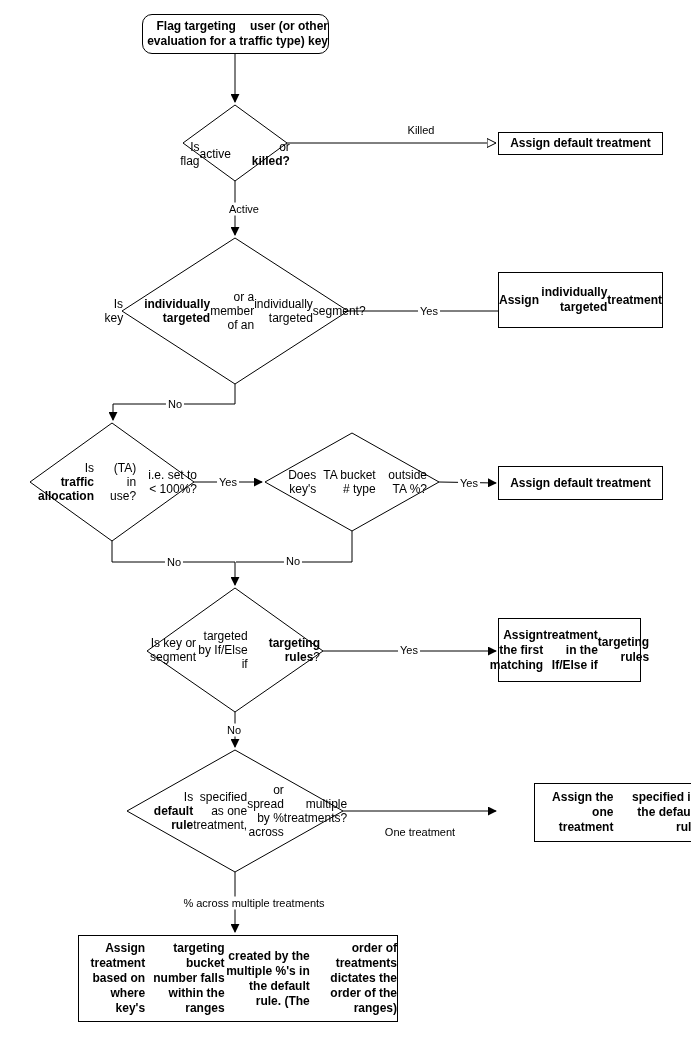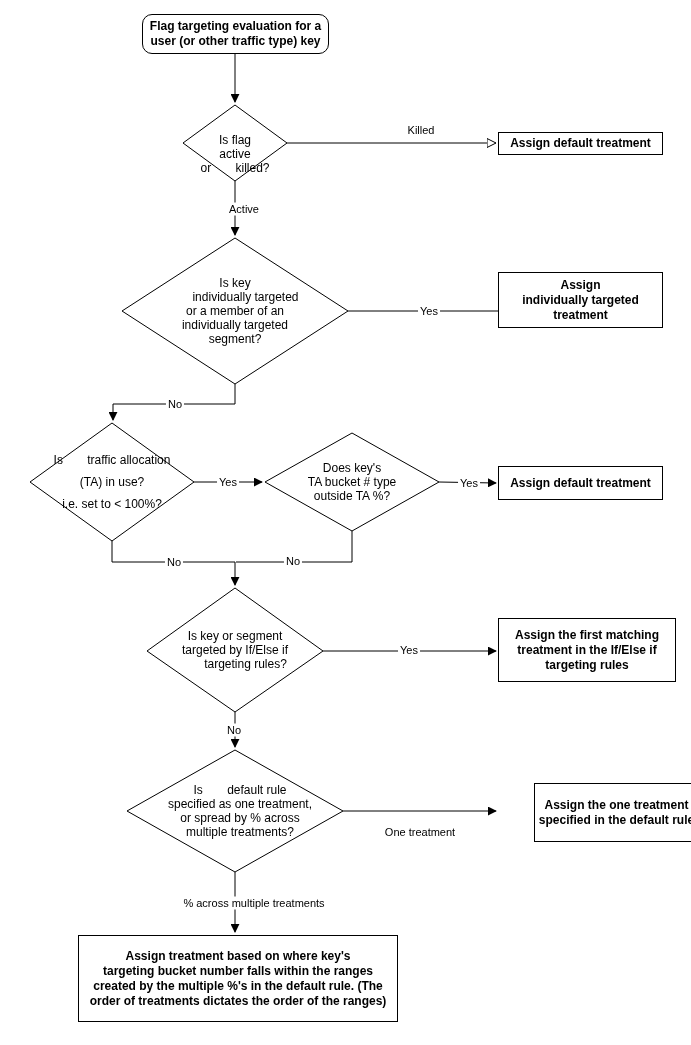--- a/index.html
+++ b/index.html
@@ -8,32 +8,32 @@
     background:var(--background,#ffffff);
     font-family:"Liberation Sans", sans-serif;
     color:var(--text,#000000);
     overflow:hidden;
   }
   svg.wires { position:absolute; left:0; top:0; }
   svg polygon.shape { fill:#ffffff; stroke:var(--stroke,#000000); stroke-width:1; }
   svg path.wire { fill:none; stroke:var(--stroke,#000000); stroke-width:1; }
   .node {
     position:absolute; box-sizing:border-box;
-    display:flex; flex-direction:column; align-items:center; justify-content:center;
+    display:flex; align-items:center; justify-content:center;
     text-align:right; font-size:12px; line-height:14px;
   }
   .box {
     border:1px solid var(--stroke,#000000); background:#ffffff;
     font-weight:700; line-height:15px;
   }
   .terminal {
     border:1px solid var(--stroke,#000000); background:#ffffff;
     border-radius:10px; font-weight:700; line-height:15px;
   }
-  .b { font-weight:400;padding-left:21px; }
+  .b { font-weight:700;padding-left:21px; }
   .elabel {
     position:absolute; transform:translate(-50%,-50%);
     background:var(--background,#ffffff); color:var(--text,#000000);
     font-size:11px; line-height:13px; padding:0 2px; white-space:nowrap;
   }
 </style>
 </head>
 <body>
 
 <div class="canvas">
@@ -114,21 +114,21 @@
       <div><span>Assign default treatment</span></div>
     </div>
   <div class="node box" style="left:498px; top:272px; width:165px; height:56px;">
       <div><span>Assign</span></div>
       <div><span>individually targeted</span></div>
       <div><span>treatment</span></div>
     </div>
   <div class="node box" style="left:498px; top:466px; width:165px; height:34px;">
       <div><span>Assign default treatment</span></div>
     </div>
-  <div class="node box" style="left:498px; top:618px; width:178px; height:64px;">
+  <div class="node box" style="left:498px; top:618px; width:143px; height:64px;">
       <div><span>Assign the first matching</span></div>
       <div><span>treatment in the If/Else if</span></div>
       <div><span>targeting rules</span></div>
     </div>
   <div class="node box" style="left:498px; top:783px; width:165px; height:59px;margin-left:36px;">
       <div><span>Assign the one treatment</span></div>
       <div><span>specified in the default rule</span></div>
     </div>
   <div class="node box" style="left:78px; top:935px; width:320px; height:87px;">
       <div><span>Assign treatment based on where key's</span></div>

